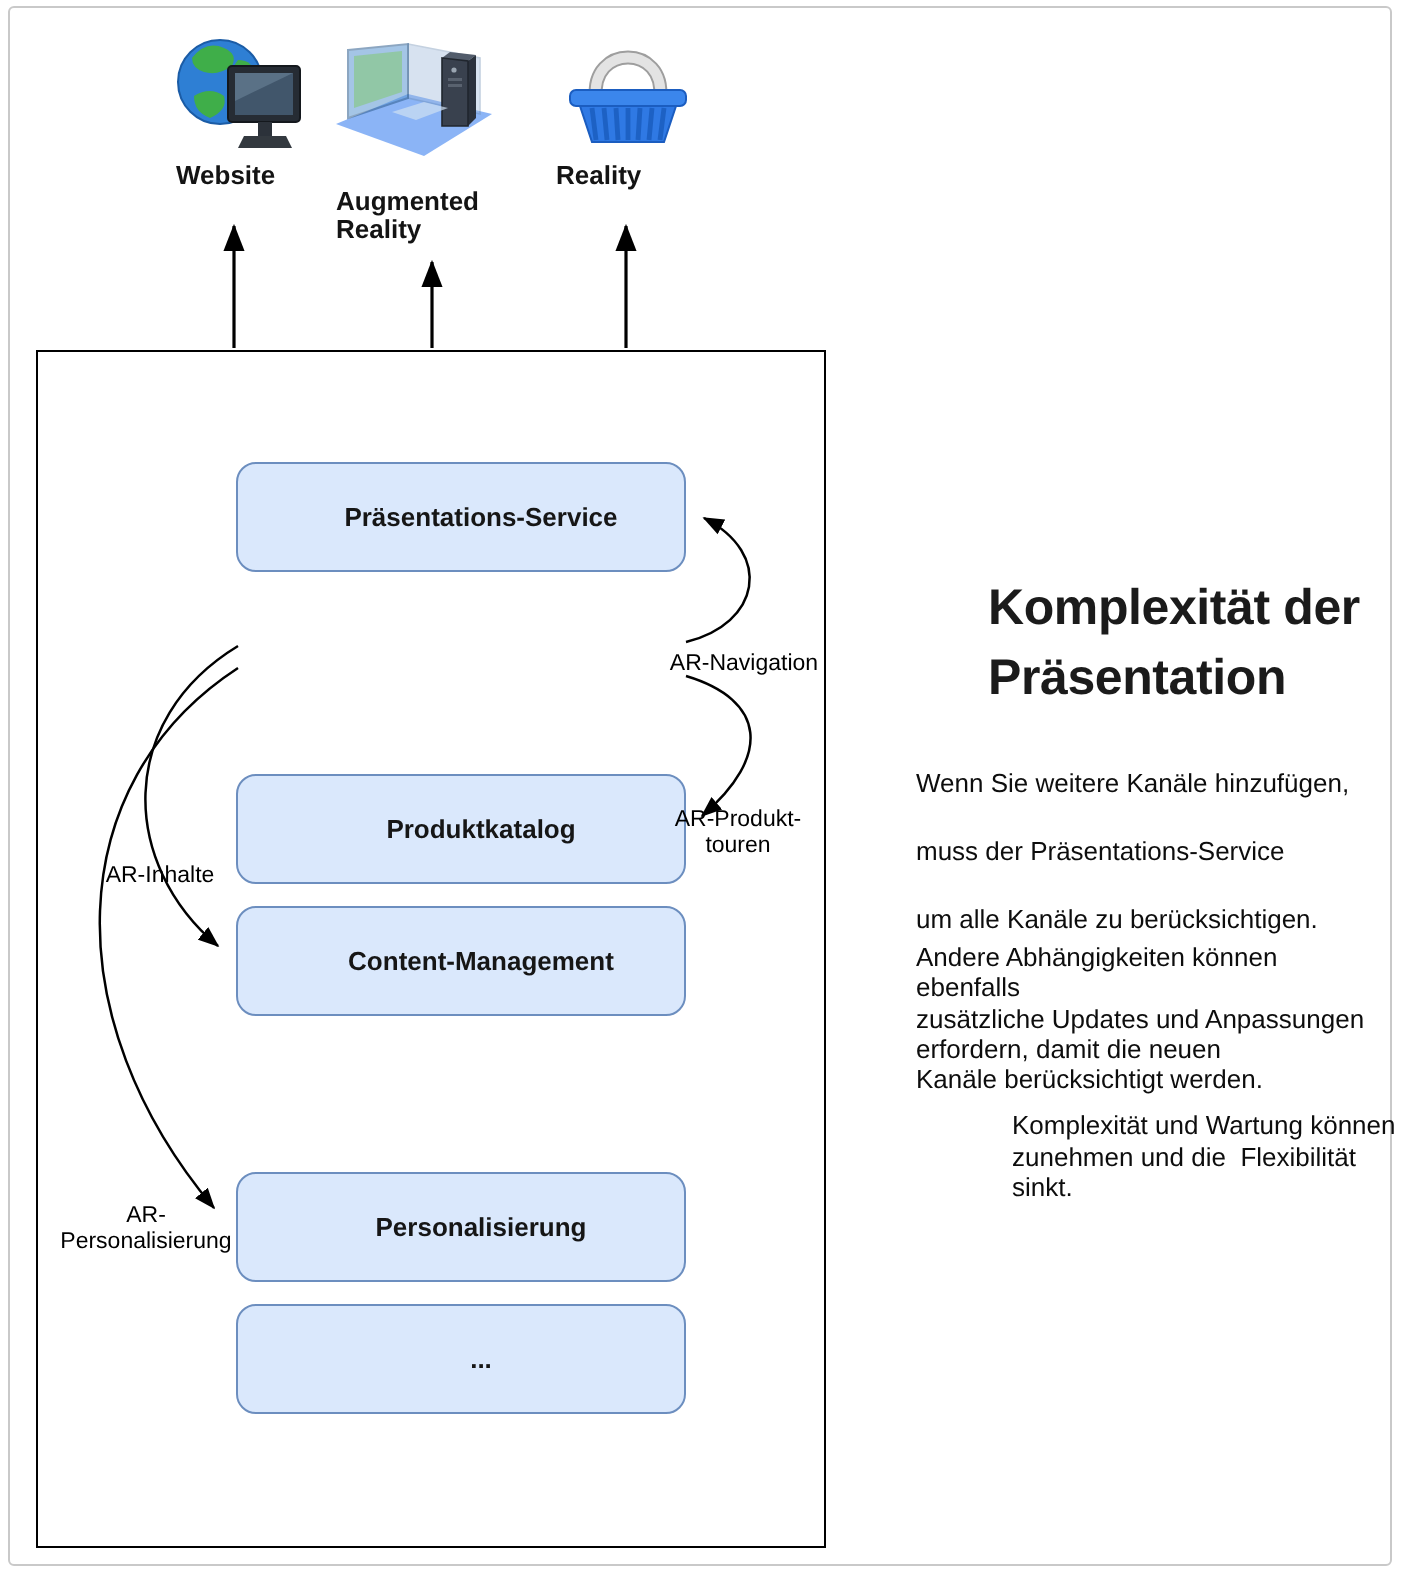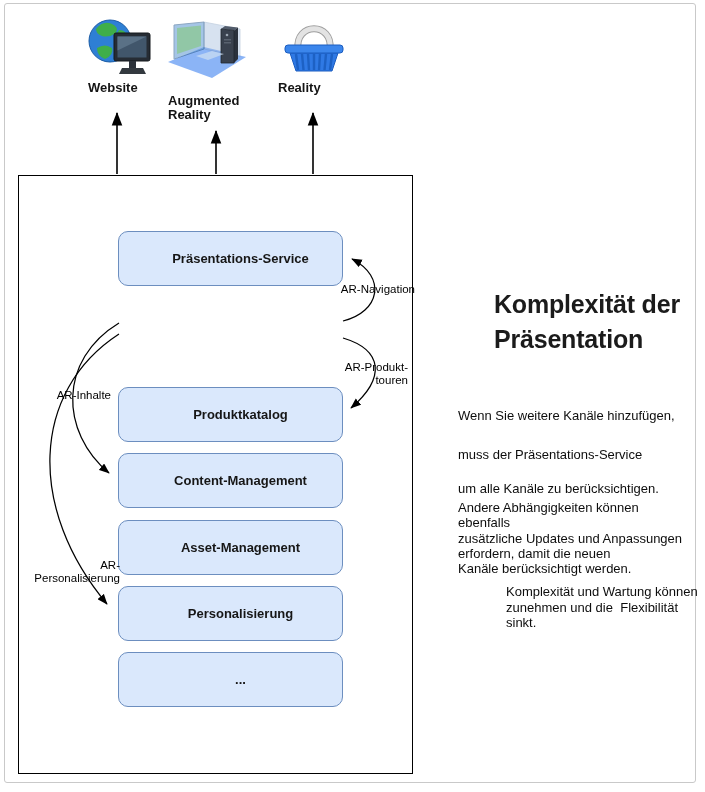--- a/index.html
+++ b/index.html
@@ -26,30 +26,30 @@
   .box.blue{background:var(--box-blue-fill,#dae8fc);border:1px solid var(--box-blue-stroke,#6c8ebf);padding-left:20px;}
   .box.green{background:var(--box-green-fill,#d5e8d4);border:1px solid var(--box-green-stroke,#82b366);}
   .b0{top:231px}.b1{top:308px}.b2{top:387px}.b3{top:453px}.b4{top:520px}.b5{top:586px}.b6{top:652px}
   .icon{position:absolute;}
   .chan-label{
     position:absolute;font-size:13px;font-weight:700;color:#141414;
     text-align:left;white-space:pre-line;line-height:14px;
   }
   .edge-label{
     position:absolute;font-size:11.5px;color:#000;line-height:13px;
-    white-space:pre-line;text-align:right;
+    white-space:pre-line;text-align:center;margin-top:43px;
   }
   .panel-title{
     position:absolute;left:452px;top:287px;width:245px;
     font-size:25px;font-weight:700;line-height:35px;color:#1b1b1b;
     white-space:pre-line;letter-spacing:-0.2px;margin-left:42px;
   }
   .panel-body{position:absolute;left:458px;top:384px;width:240px;font-size:13px;color:#0d0d0d;}
   .panel-body p{margin:0;line-height:15px;white-space:pre-wrap;}
-  .panel-body p.sp{margin-bottom:19px;margin-top:24px;}
+  .panel-body p.sp{margin-bottom:19px;}
   .panel-body p.blk{line-height:15.3px;margin-top:4px;margin-bottom:0;}
   .panel-body p.last{line-height:15.3px;margin-top:8px;margin-left:48px;}
 </style>
 </head>
 <body>
 
 <div class="canvas">
 
   <div class="page-border"></div>
 
@@ -119,23 +119,20 @@
 
   <div class="box blue b0">
       <span>Präsentations-Service</span>
     </div>
   <div class="box blue b2">
       <span>Produktkatalog</span>
     </div>
   <div class="box blue b3">
       <span>Content-Management</span>
     </div>
-  <div class="box blue b4">
-      <span>Asset-Management</span>
-    </div>
   <div class="box blue b5">
       <span>Personalisierung</span>
     </div>
   <div class="box blue b6">
       <span>...</span>
     </div>
 
   <div class="edge-label" style="left:329px;top:283px;width:86px">AR-Navigation</div>
   <div class="edge-label" style="left:330px;top:361px;width:78px">AR-Produkt-
 touren</div>

